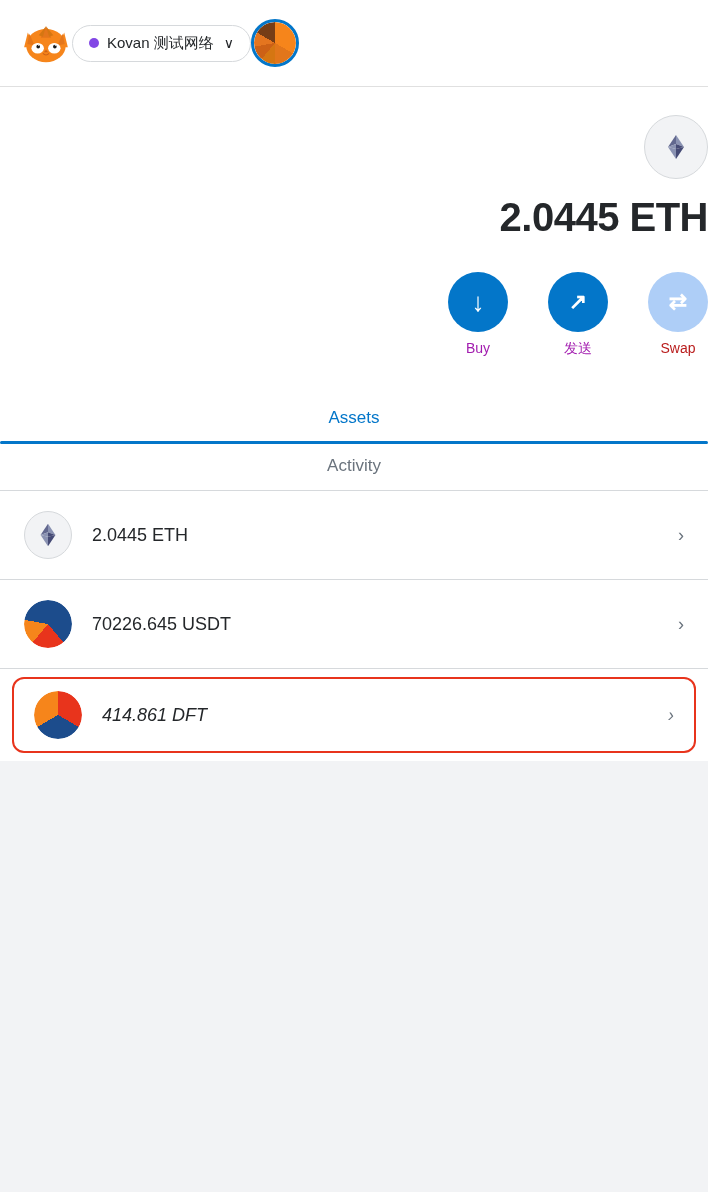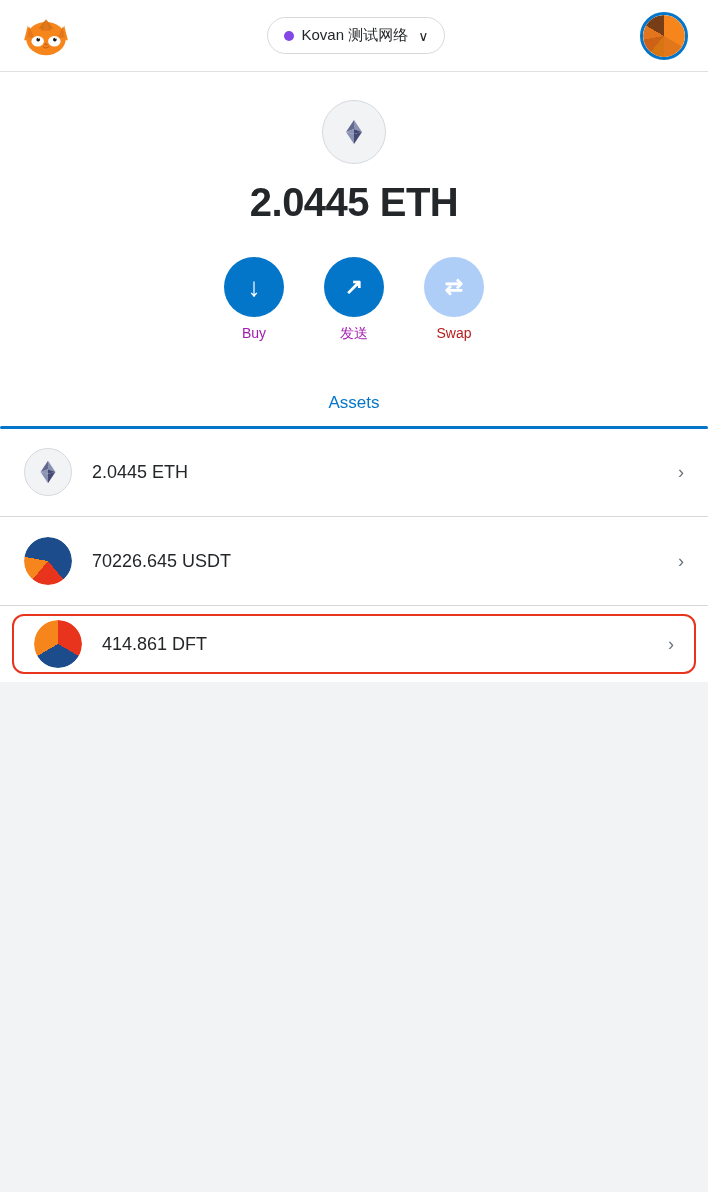--- a/index.html
+++ b/index.html
@@ -9,24 +9,23 @@
       background: #f2f3f5;
       font-family: -apple-system, BlinkMacSystemFont, 'Segoe UI', sans-serif;
       overflow-x: hidden;
     }
 
     
     .header {
       background: #ffffff;
       display: flex;
       align-items: center;
-      justify-content: space-between;
       padding: 14px 20px;
       border-bottom: 1px solid #e0e0e0;
-      height: 72px;
+      height: 87px;
     }
     .logo-fox {
       width: 52px;
       height: 52px;
     }
     .network-selector {
       display: flex;
       align-items: center;
       background: #ffffff;
       border: 1.5px solid #d6d9dc;
@@ -66,21 +65,21 @@
       height: 100%;
       border-radius: 50%;
       background: conic-gradient(from 0deg, #f6851b 0deg 120deg, #e2761b 120deg 180deg, #d57612 180deg 220deg, #cd6116 220deg 260deg, #e4751f 260deg 300deg, #763d16 300deg 360deg);
     }
 
     
     .main-content {
       background: #ffffff;
       display: flex;
       flex-direction: column;
-      align-items: center;
+      align-items: flex-end;
       padding: 28px 0 0 0;
     }
 
     
     .eth-icon-wrapper {
       width: 64px;
       height: 64px;
       border-radius: 50%;
       background: #f2f3f5;
       border: 1.5px solid #d6d9dc;
@@ -180,21 +179,22 @@
       align-items: center;
       padding: 20px 24px;
       border-bottom: 1px solid #d6d9dc;
       cursor: pointer;
       background: #ffffff;
     }
     .asset-row.highlighted {
       border: 2.5px solid #e8341c;
       border-radius: 12px;
       margin: 8px 12px;
-      padding: 4px 20px;
+      padding: 12px 20px;
+      font-style: italic;
     }
     .asset-icon {
       width: 48px;
       height: 48px;
       border-radius: 50%;
       flex-shrink: 0;
       margin-right: 20px;
       display: flex;
       align-items: center;
       justify-content: center;
@@ -321,20 +321,23 @@
       <div class="action-circle light-blue">
         <span class="action-icon" style="font-size:22px;">⇄</span>
       </div>
       <span class="action-label light-blue-text">Swap</span>
     </div>
   </div>
 
   <div class="tabs-row">
     <div class="tab active">
       <span>Assets</span>
+    </div>
+    <div class="tab">
+      <span>Activity</span>
     </div>
   </div>
 
   <div class="assets-list">
 
     <div class="asset-row">
       <div class="asset-icon eth-coin">
         <svg width="26" height="26" viewBox="0 0 28 28" xmlns="http://www.w3.org/2000/svg">
           <polygon points="14,2 14,11 22,14" fill="#8a92b2"></polygon>
           <polygon points="14,2 14,11 6,14" fill="#62688f"></polygon>

